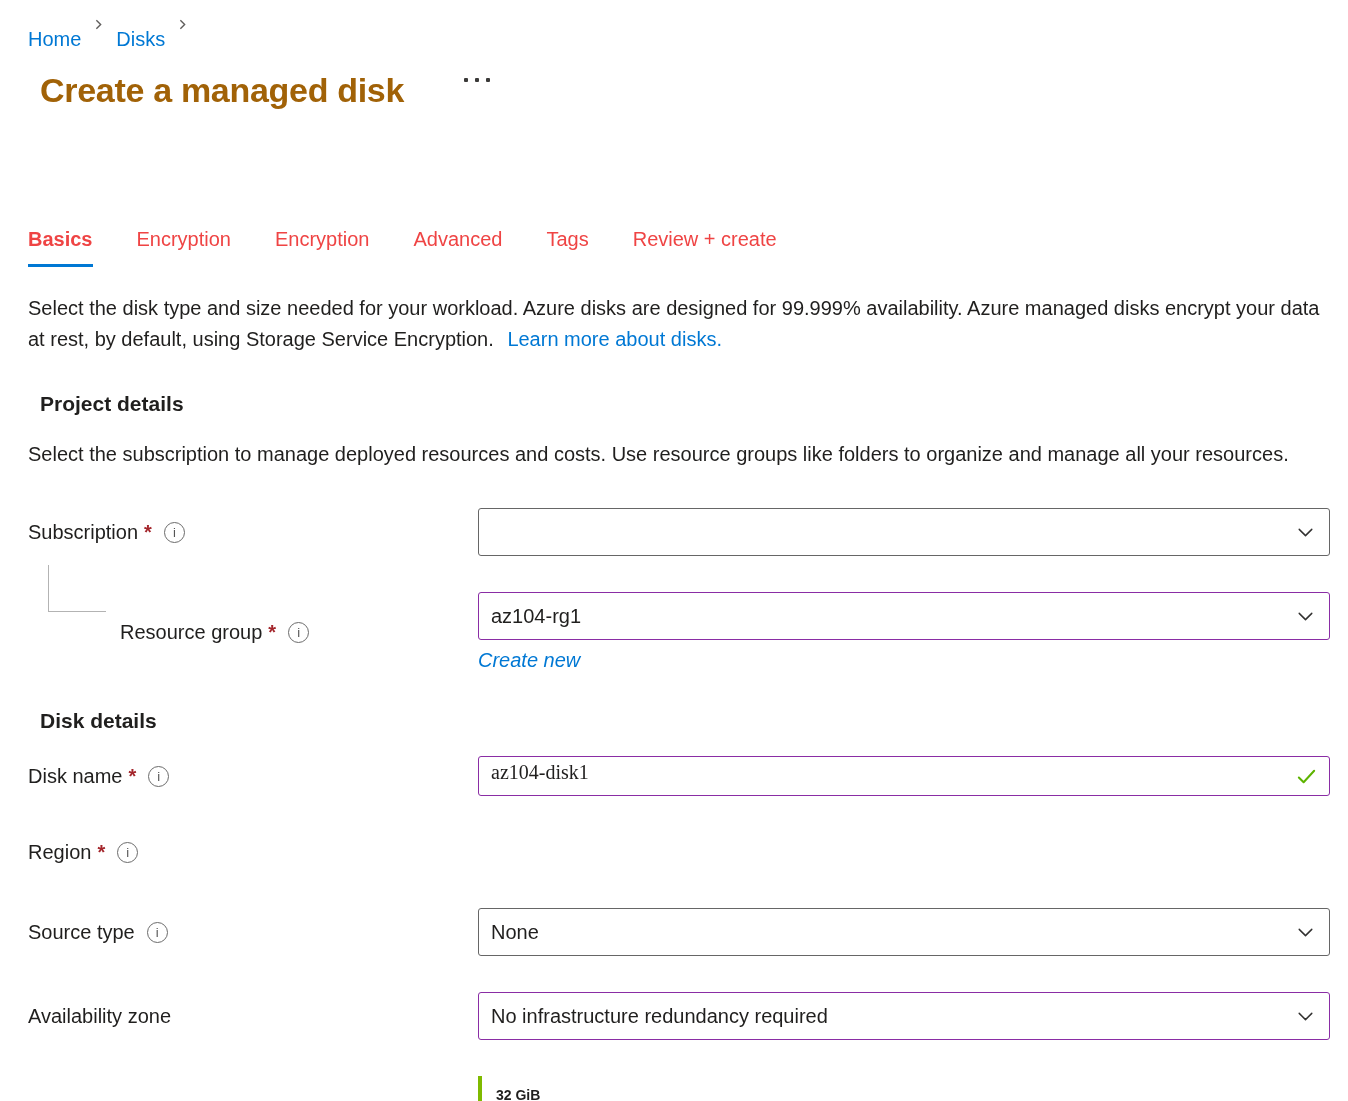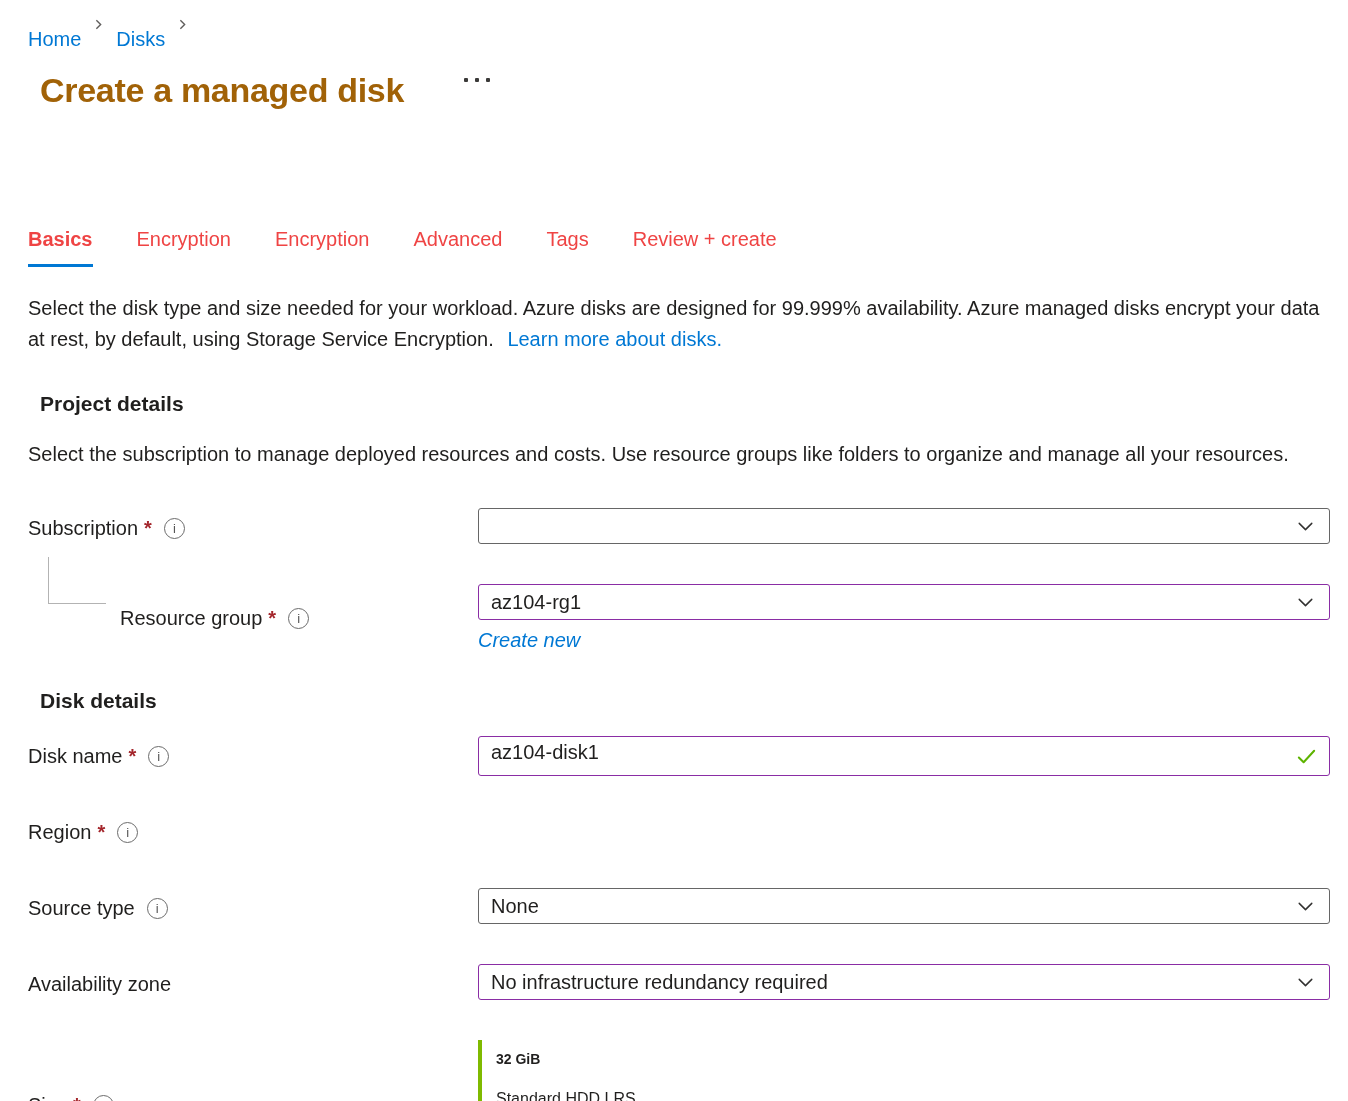--- a/index.html
+++ b/index.html
@@ -32,29 +32,29 @@
   .form { margin-top: 38px; }
   .form-row { display: flex; margin-bottom: 36px; position: relative; }
   .label-col { flex: 0 0 450px; display: flex; align-items: center; min-height: 40px; }
   .lbl { font-size: 20px; }
   .req { color: #a4262c; font-weight: 700; margin-left: 6px; font-size: 20px; }
   .info-icon { width: 21px; height: 21px; border: 1.5px solid #6b6b6b; border-radius: 50%; display: inline-flex;
     align-items: center; justify-content: center; font-size: 13px; color: #555; margin-left: 12px; flex: 0 0 auto; }
   .info-icon::after { content: "i"; }
   .field-col { flex: 1 1 auto; min-width: 0; }
 
-  .control { height: 36px; border: 1px solid #666666; border-radius: 3px; background: #fff; display: flex;
+  .control { height: 48px; border: 1px solid #666666; border-radius: 3px; background: #fff; display: flex;
     align-items: center; justify-content: space-between; padding: 0 12px; font-size: 20px; cursor: pointer; }
   .control.modified { border: 1.5px solid #8a2da5; }
   .control .value { white-space: nowrap; overflow: hidden; text-overflow: ellipsis; }
   .chevron { display: flex; align-items: center; }
 
   .input-wrap { position: relative; }
   input.text-input { width: 100%; height: 40px; border: 1.5px solid #8a2da5; border-radius: 3px;
-    font-size: 20px; padding: 0 46px 8px 12px; color: #201f1e; font-family: Liberation Sans, sans-serif; outline: none; }
+    font-size: 20px; padding: 0 46px 8px 12px; color: #201f1e; font-family: Liberation Serif, serif; outline: none; }
   .check-icon { position: absolute; right: 12px; top: 9px; display: flex; }
 
   .create-new { display: inline-block; margin-top: 9px; font-size: 20px; color: #0078d4; text-decoration: none; cursor: pointer; font-style: italic; }
 
   .rg-label { padding-left: 92px; }
   .connector { position: absolute; left: 20px; top: -27px; width: 58px; height: 47px;
     border-left: 1px solid #b3b3b3; border-bottom: 1px solid #b3b3b3; }
 
   .heading-disk { margin-top: 16px; }
   .first-disk-row { margin-top: 22px; }

